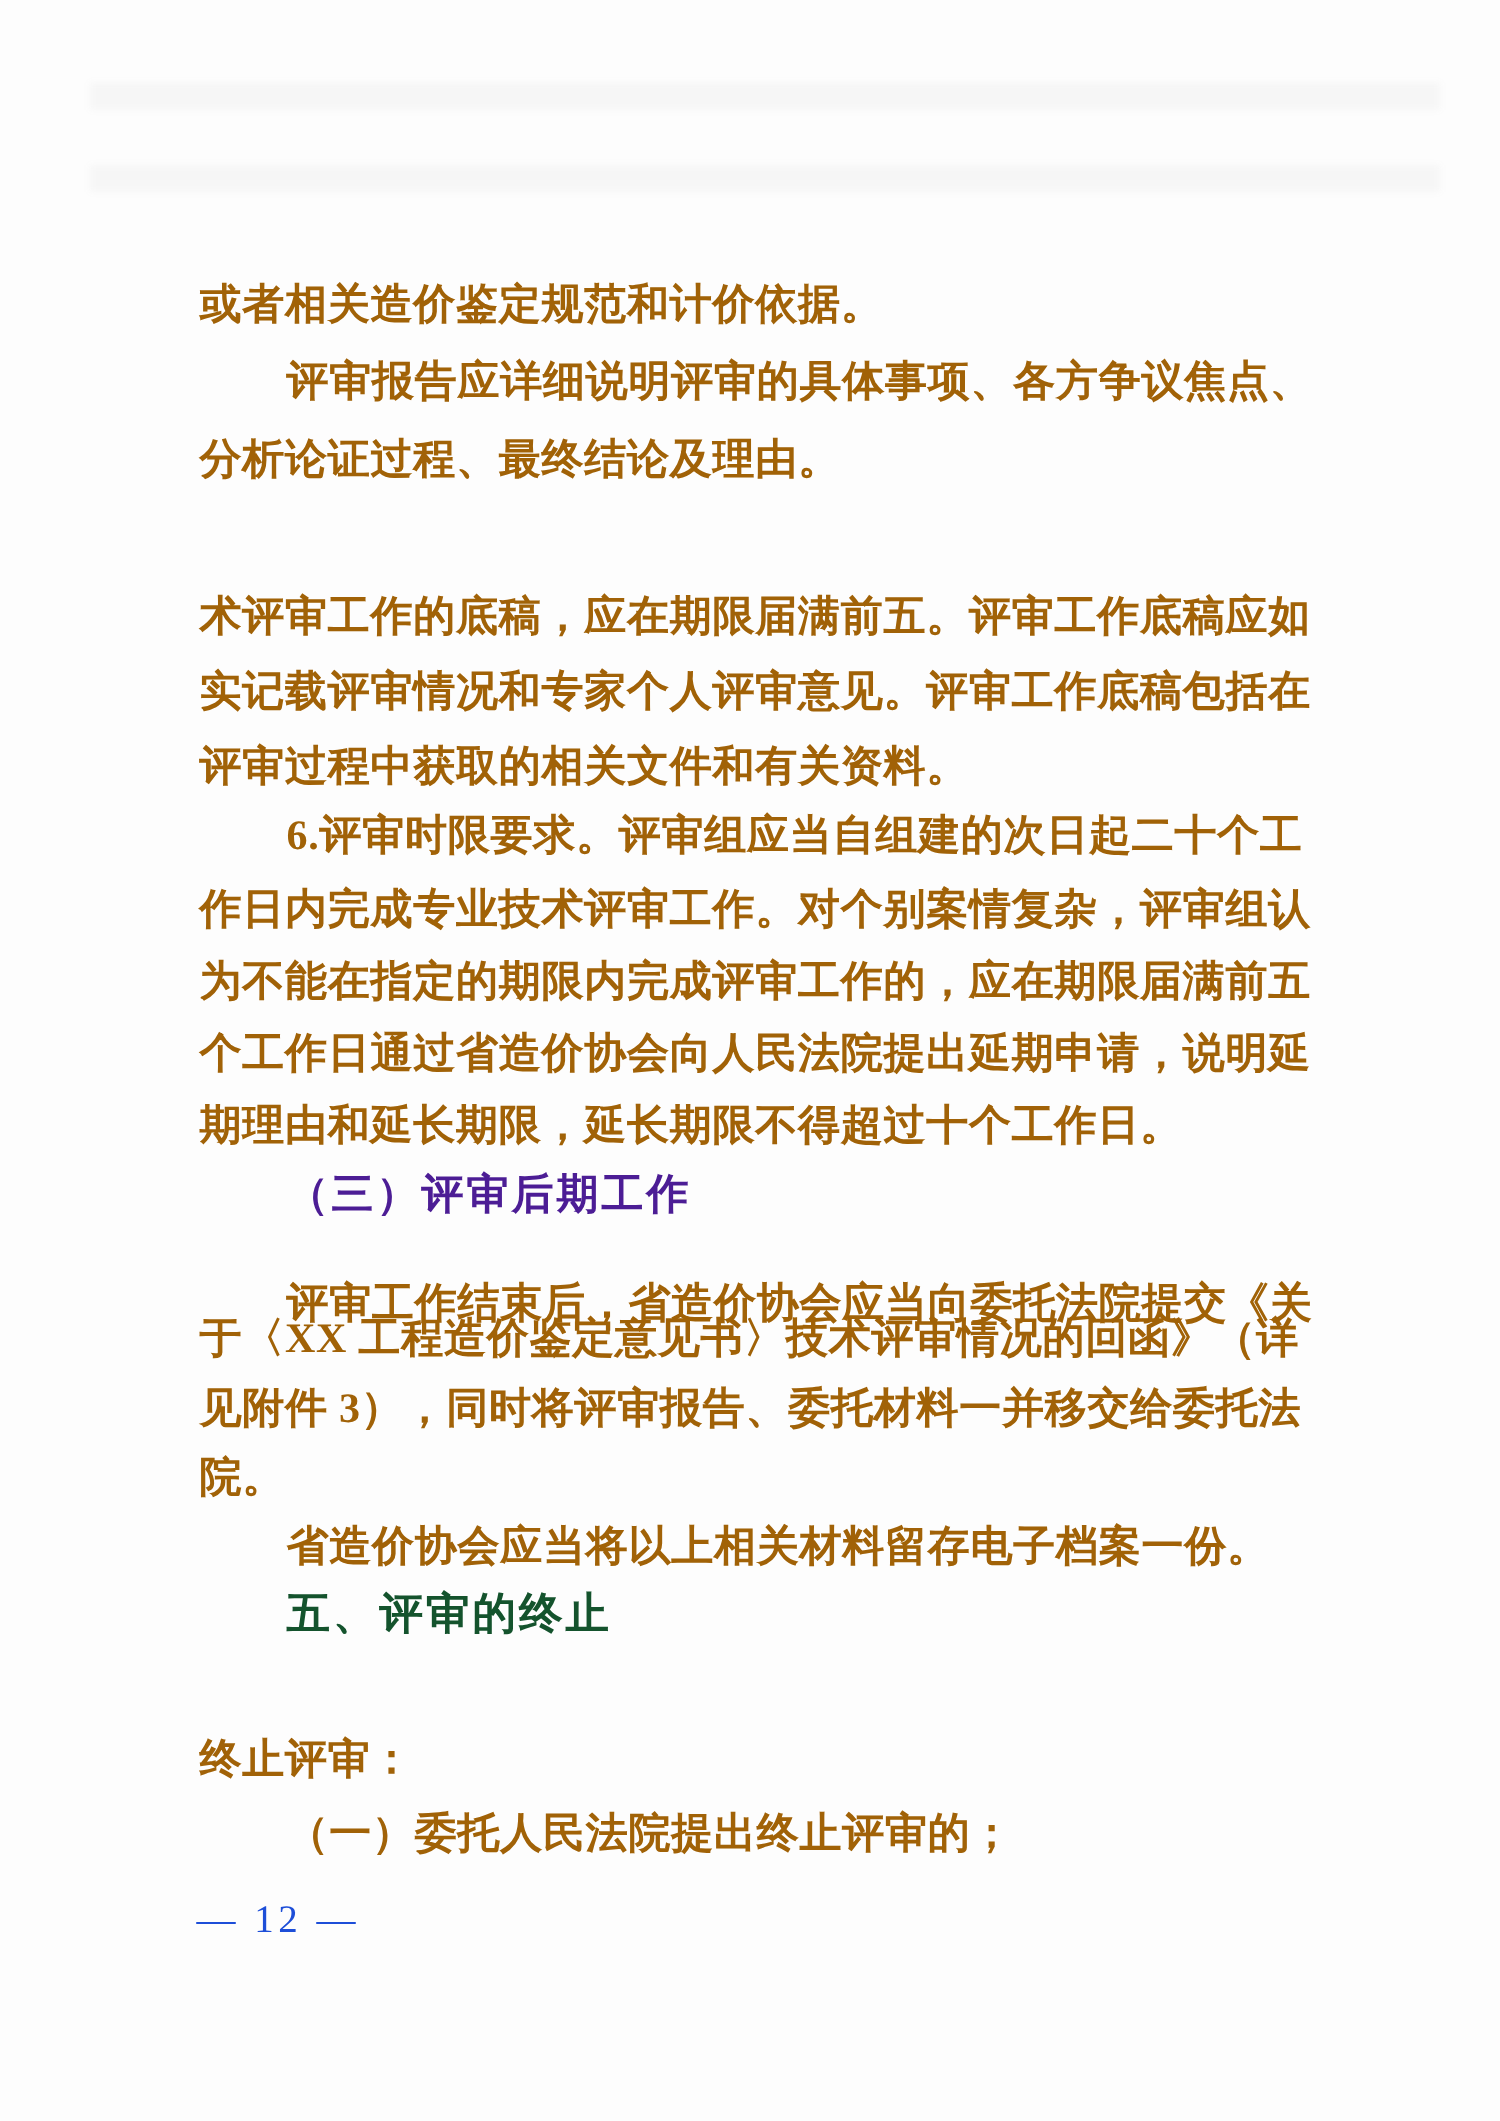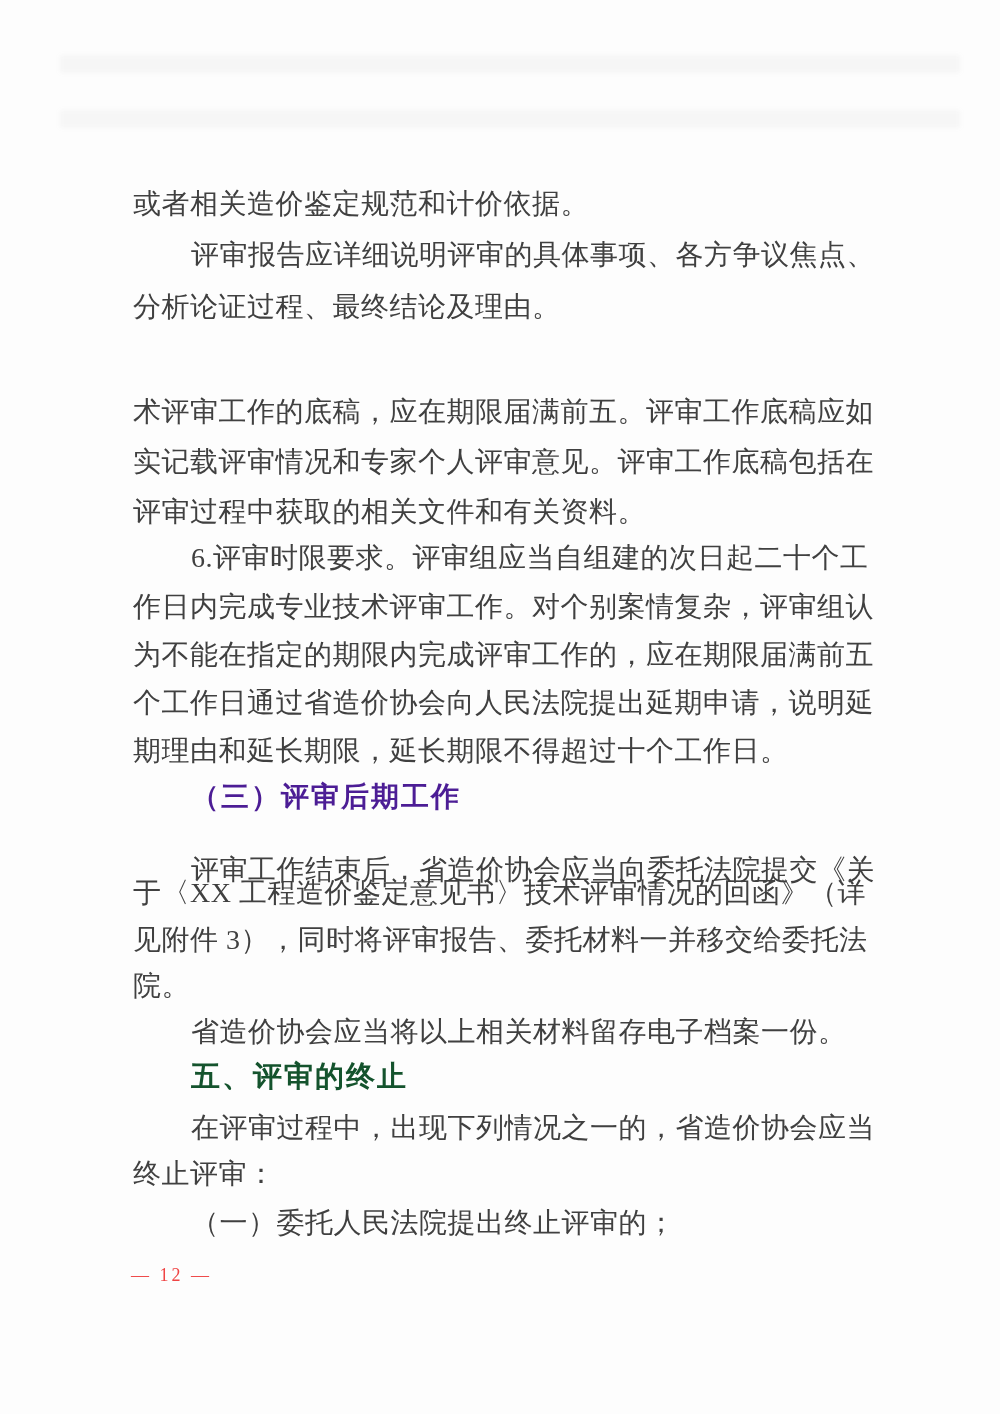--- a/index.html
+++ b/index.html
@@ -16,45 +16,45 @@
     color: #333333;
     overflow: hidden;
   }
   .line {
     position: absolute;
     left: 133px;
     white-space: nowrap;
     font-size: 28px;
     line-height: 36px;
     letter-spacing: 0.5px;
-    color: #404040;
-    font-weight: 400;
+    color: #a16207;
+    font-weight: 700;
   }
   .indent {
     left: 191px;
   }
   .heading-kai {
     font-weight: bold;
     color: #4c1d95;
     letter-spacing: 2px;
   }
   .heading-hei {
     font-family: "Liberation Sans", "DejaVu Sans", sans-serif;
     font-weight: bold;
     font-size: 29px;
     color: #14532d;
     letter-spacing: 2px;
   }
   .footer-pagenum {
     position: absolute;
     left: 131px;
     top: 1265px;
-    font-size: 18px;
+    font-size: 26px;
     letter-spacing: 3px;
-    color: #ef4444;
+    color: #1d4ed8;
     white-space: nowrap;
   }
   
   .scan-ghost {
     position: absolute;
     left: 60px;
     top: 55px;
     width: 900px;
     height: 110px;
     background: repeating-linear-gradient(
@@ -92,18 +92,17 @@
 
   <div class="line indent" style="top:852px;">评审工作结束后，省造价协会应当向委托法院提交《关</div>
   <div class="line" style="top:875px;">于〈XX 工程造价鉴定意见书〉技术评审情况的回函》（详</div>
   <div class="line" style="top:922px;">见附件 3），同时将评审报告、委托材料一并移交给委托法</div>
   <div class="line" style="top:968px;">院。</div>
 
   <div class="line indent" style="top:1014px;">省造价协会应当将以上相关材料留存电子档案一份。</div>
 
   <div class="line indent heading-hei" style="top:1058px;">五、评审的终止</div>
 
-  <div class="line indent" style="top:1110px;">在评审过程中，出现下列情况之一的，省造价协会应当</div>
   <div class="line" style="top:1156px;">终止评审：</div>
   <div class="line indent" style="top:1205px;">（一）委托人民法院提出终止评审的；</div>
 
   <div class="footer-pagenum">— 12 —</div>
 </div>
 
 </body></html>

